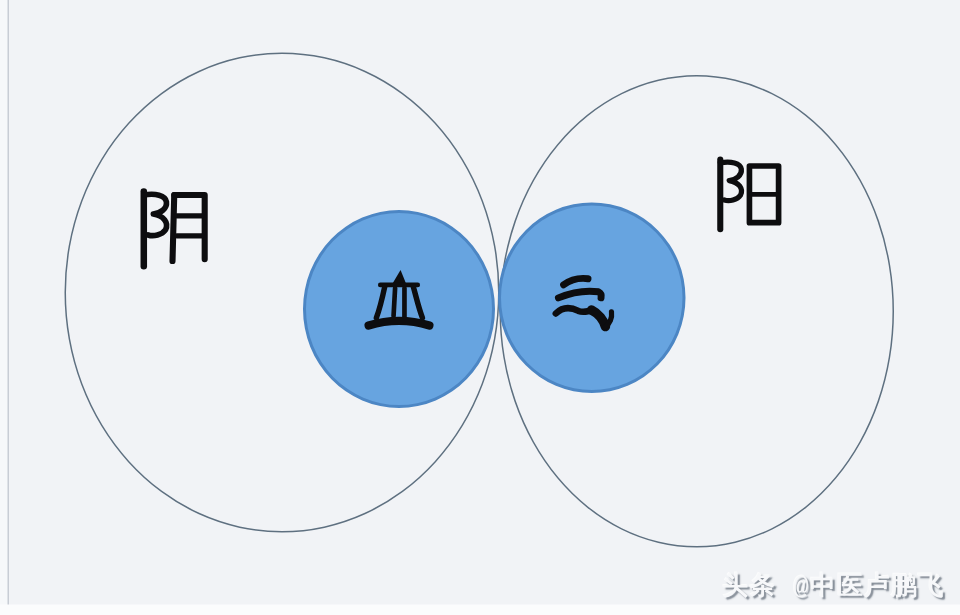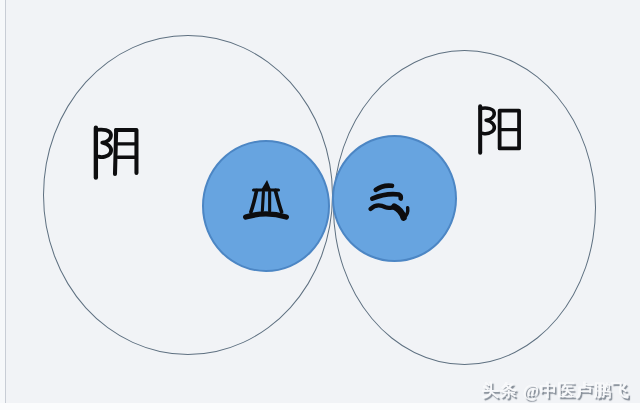--- a/index.html
+++ b/index.html
@@ -1,19 +1,19 @@
 <!DOCTYPE html>
 <html><head>
 <meta charset="utf-8">
 <style>
   html,body{margin:0;padding:0;background:#e8eaee;}
   .stage{
     position:relative;width:640px;height:410px;
     background:#f1f3f6;overflow:hidden;
-    font-family:Liberation Serif, serif;
+    font-family:Liberation Mono, monospace;
   }
   
   .edge-left{position:absolute;left:0;top:0;width:5px;height:410px;background:#f6f8fa;}
   .edge-left-line{position:absolute;left:5px;top:0;width:1px;height:410px;background:rgba(150,160,172,.45);}
   .edge-bottom{position:absolute;left:0;top:403px;width:640px;height:7px;background:#fbfcfd;}
 
   
   .outer-circle{
     position:absolute;border:1.5px solid #5e7080;border-radius:50%;
     background:transparent;box-sizing:border-box;

